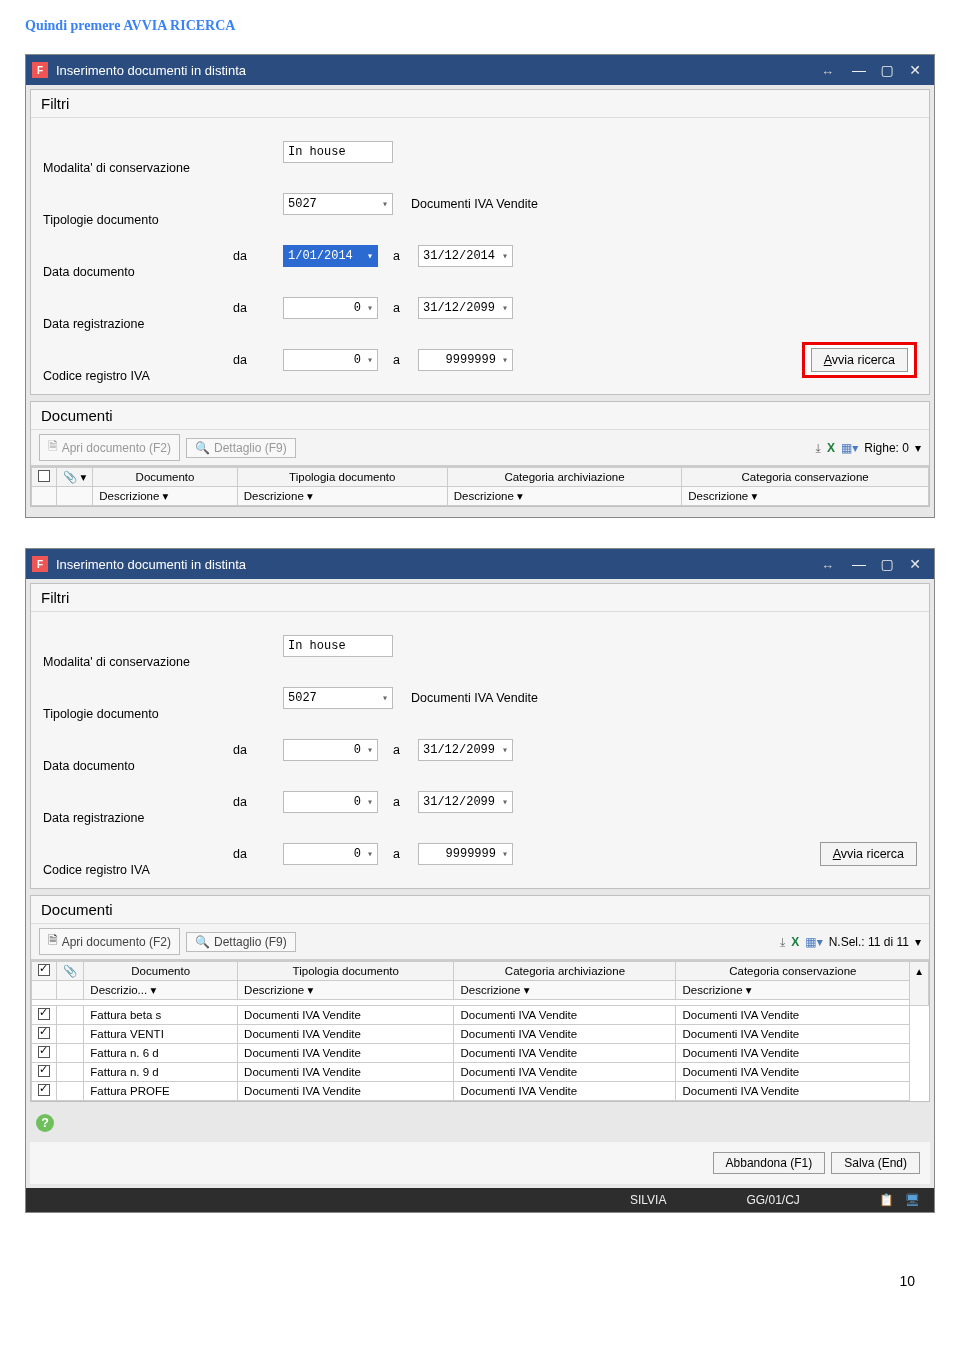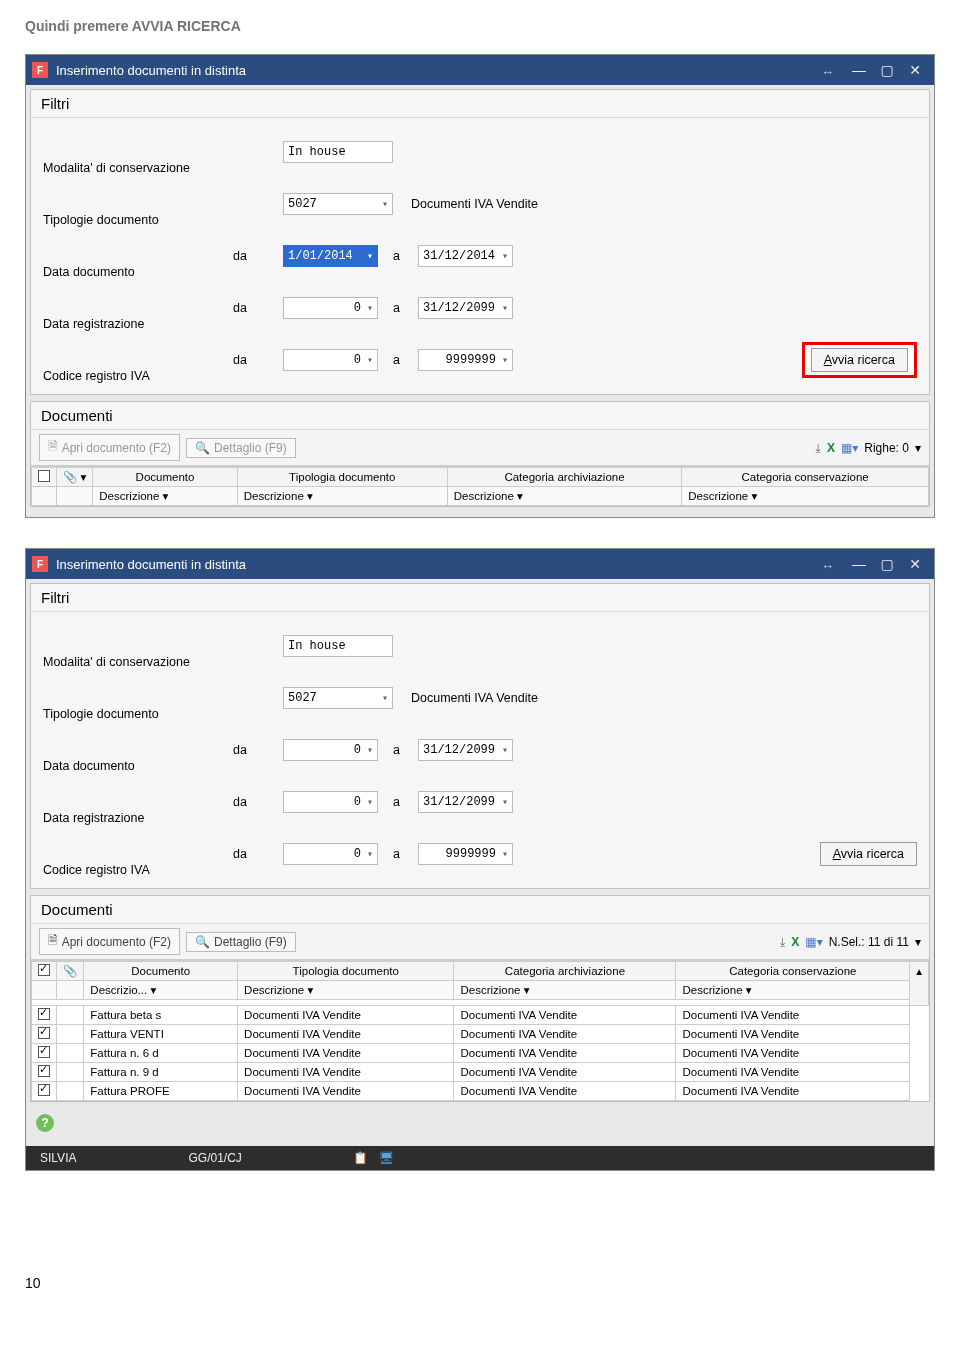--- a/index.html
+++ b/index.html
@@ -5,21 +5,21 @@
   * { box-sizing: border-box; margin: 0; padding: 0; }
   body {
     font-family: Arial, sans-serif;
     font-size: 12px;
     background: #fff;
     width: 960px;
     color: #000;
   }
   .page { padding: 10px 25px 20px 25px; }
   .doc-text { font-size: 14px; margin: 8px 0 20px 0; }
-  .doc-text.red { color: #737373; font-weight: bold; }
+  .doc-text.red { color: #3b82f6; font-weight: bold; font-family: Liberation Serif, serif; }
   .app-window {
     border: 1px solid #888;
     background: #e8e8e8;
     margin-bottom: 30px;
   }
   .titlebar {
     height: 30px;
     background: #2b4c7e;
     color: #fff;
     display: flex;
@@ -163,38 +163,39 @@
     padding: 3px 12px;
     font-size: 12px;
     cursor: pointer;
   }
   .statusbar {
     background: #2d2d2d;
     color: #eee;
     height: 24px;
     display: flex;
     align-items: center;
+    justify-content: flex-end;
     padding: 0 14px;
-    gap: 112px;
+    gap: 80px;
     font-size: 12px;
   }
   .statusbar .icons { display:flex; gap:10px; }
   .help-icon {
     position: relative;
     display: inline-block;
     width: 18px; height: 18px;
     border-radius: 50%;
     background: #6fc05c;
     color: #fff;
     text-align: center;
     line-height: 18px;
     font-weight: bold;
     margin: 6px;
   }
-  .page-num { padding-right: 20px; margin-top: 104px; font-size: 14px; }
+  .page-num { text-align: right; padding-right: 20px; margin-top: 60px; font-size: 14px; }
   .scroll-corner { width: 16px; background:#f0f0f0; border-left:1px solid #ccc; }
 </style>
 </head>
 <body>
 
 <div class="page">
 
   <div class="doc-text red">Quindi premere AVVIA RICERCA</div>
 
   <div class="app-window">
@@ -478,20 +479,24 @@
                   <td>Documenti IVA Vendite</td>
                 </tr>
               </tbody>
           </table>
         </div>
       </div>
 
       <div style="position:relative; height:34px;">
         <span class="help-icon">?</span>
       </div>
+      <div class="footer-btns">
+        <span class="footer-btn">Abbandona (F1)</span>
+        <span class="footer-btn">Salva (End)</span>
+      </div>
     </div>
     <div class="statusbar">
       <span>SILVIA</span>
       <span>GG/01/CJ</span>
       <span class="icons">
         <span style="color:#e0c64a;">📋</span>
         <span style="color:#5aa0d8;">🖥</span>
       </span>
     </div>
   </div>

